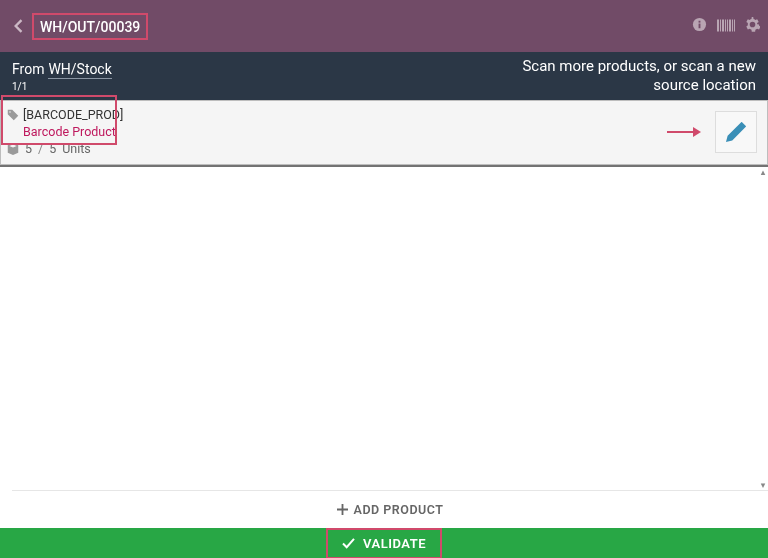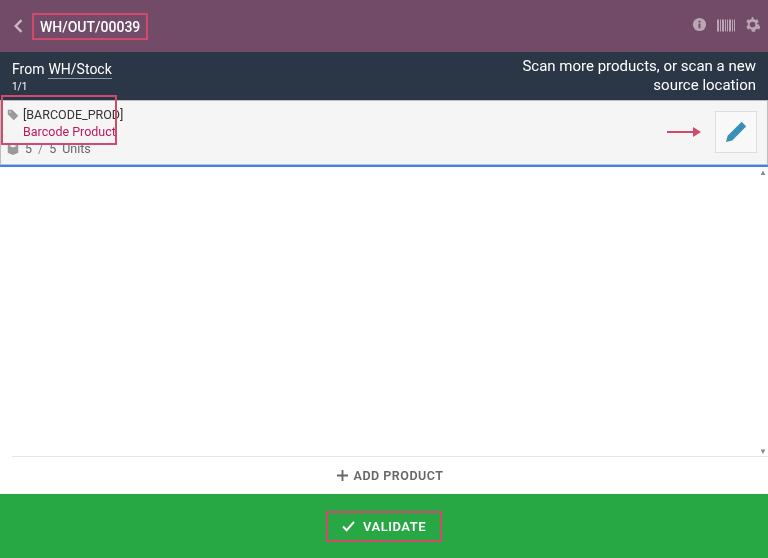--- a/index.html
+++ b/index.html
@@ -18,21 +18,21 @@
   
   .subheader { background: #2b3746; color: #fff; height: 48px; display: flex; align-items: center; padding: 0 12px; font-size: 14px; }
   .subheader-left { display: flex; flex-direction: column; gap: 2px; }
   .from-line { display: flex; gap: 4px; align-items: flex-start; }
   .from-label { }
   .from-loc { border-bottom: 1px solid #8a95a3; padding-bottom: 1px; }
   .counter { font-size: 10px; }
   .subheader-right { margin-left: auto; text-align: right; font-size: 15px; line-height: 1.3; max-width: 260px; }
 
   
-  .lines { border-bottom: 2px solid #3b82f6; }
+  .lines { border-bottom: 2px solid #737373; }
   .line { display: flex; align-items: center; padding: 6px 10px 8px 6px; border: 1px solid #bdbdbd; background: #f5f5f5; position: relative; }
   .highlight-box { position: absolute; left: 1px; top: 95px; width: 116px; height: 50px; border: 2px solid #d04a6b; pointer-events: none; z-index: 5; }
   .line-left { display: flex; flex-direction: column; gap: 2px; font-size: 12.5px; color: #444; }
   .pcode { display: flex; align-items: center; gap: 4px; color: #333; }
   .pname { color: #be185d; margin-left: 16px; }
   .pqty { display: flex; align-items: center; gap: 6px; color: #666; }
   .pqty .slash { color: #888; }
   .line-spacer { flex: 1; }
   .arrow { color: #d04a6b; font-size: 22px; margin-right: 10px; }
   .edit-btn { width: 42px; height: 42px; border: 1px solid #ddd; background: #f8f8f8; display: flex; align-items: center; justify-content: center; cursor: pointer; }
@@ -40,21 +40,21 @@
 
   
   .main { flex: 1; background: #fff; position: relative; }
   .scrollbar-stub { position: absolute; right: 0; top: 0; bottom: 0; width: 12px; }
   .sb-top, .sb-bot { position: absolute; right: 0; width: 10px; height: 10px; color: #888; font-size: 9px; display: flex; align-items: center; justify-content: center; }
   .sb-top { top: 0; }
   .sb-bot { bottom: 0; }
 
   
   .addbar { height: 38px; background: #fff; border-top: 1px solid #e6e6e6; display: flex; align-items: center; justify-content: center; font-size: 12.5px; letter-spacing: 0.5px; color: #666; cursor: pointer; gap: 6px; font-weight: 600; margin-left: 12px; }
-  .validate { height: 64px; background: #28a745; color: #fff; display: flex; align-items: center; justify-content: center; cursor: pointer; position: relative; }
+  .validate { height: 30px; background: #28a745; color: #fff; display: flex; align-items: center; justify-content: center; cursor: pointer; position: relative; }
   .validate-inner { display: flex; align-items: center; gap: 8px; padding: 6px 14px; border: 2px solid #d04a6b; font-size: 13px; letter-spacing: 0.5px; font-weight: 600; }
   .tag-ico, .pkg-ico { width: 12px; height: 12px; color: #9a9a9a; display:inline-flex; }
 
 </style>
 </head>
 <body>
 
 <div class="root">
 
   <div class="topbar">

